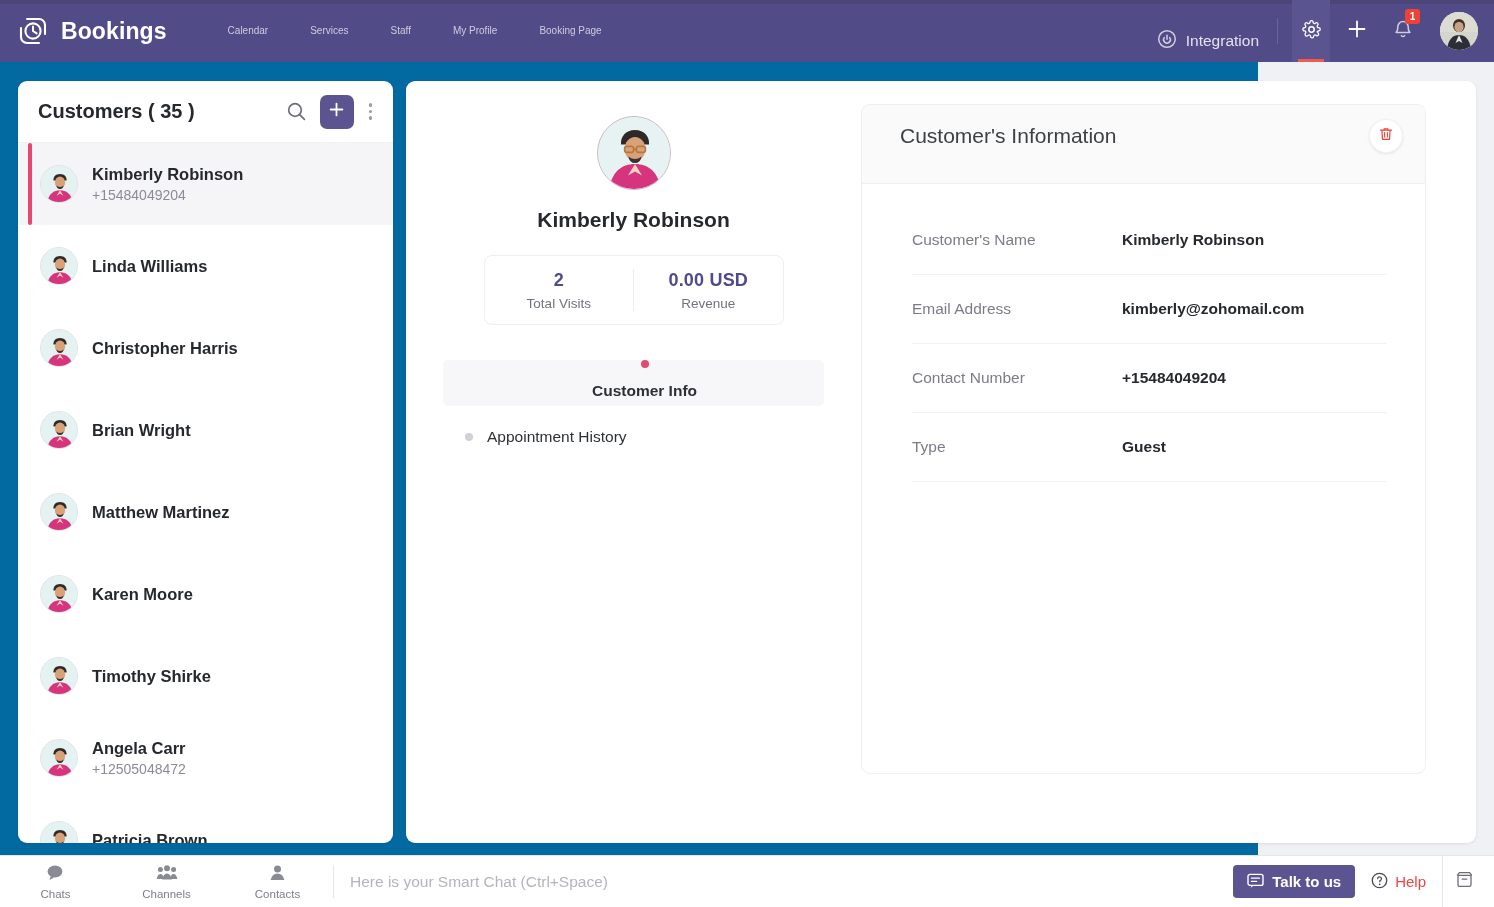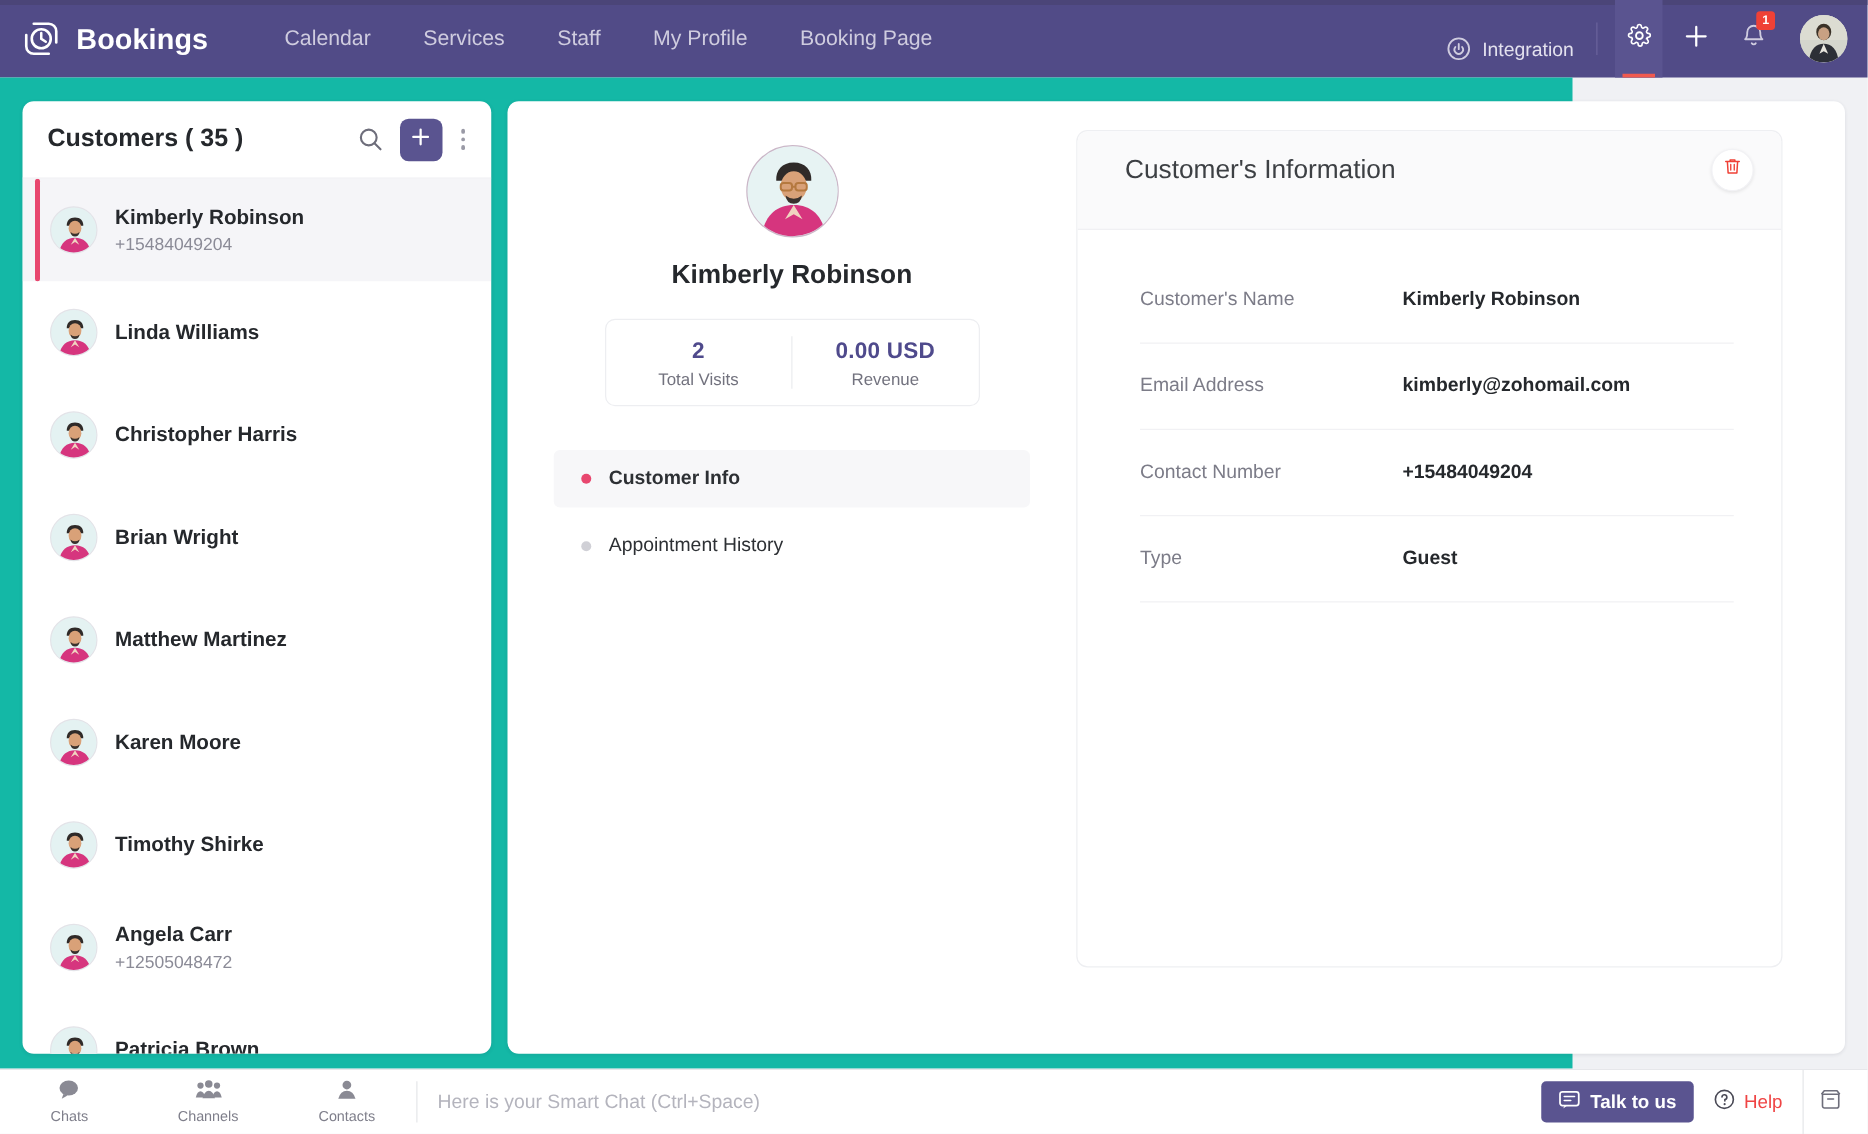--- a/index.html
+++ b/index.html
@@ -21,21 +21,21 @@
     position: absolute; top: 0; left: 0; width: 1494px; height: 4px;
     background: #4b4578;
   }
   .brand { display: flex; align-items: center; gap: 11px; padding-left: 16px; }
   .brand-logo { width: 34px; height: 34px; display:block; }
   .brand-name {
     color: #ffffff; font-size: 23px; font-weight: bold; letter-spacing: .1px;
   }
   .nav-links { display: flex; align-items: center; gap: 0; margin-left: 40px; }
   .nav-link {
-    color: #cfccdf; font-size: 17px; padding: 0 21px; line-height: 62px;
+    color: #cfccdf; font-size: 10px; padding: 0 21px; line-height: 62px;
     cursor: pointer; white-space: nowrap;
   }
   .nav-right {
     margin-left: auto; display: flex; align-items: center; height: 62px;
   }
   .integration {
     display: flex; align-items: center; gap: 9px; color: #e3e1ee;
     font-size: 15.5px; padding-right: 18px; cursor: pointer; margin-top: 20px;
   }
   .vdiv { width: 1px; height: 26px; background: #6a639c; }
@@ -58,21 +58,21 @@
     display: flex; align-items: center; justify-content: center; padding: 0 3px;
   }
   .avatar-photo {
     width: 38px; height: 38px; border-radius: 50%; margin: 0 16px 0 18px;
     overflow: hidden; cursor: pointer; background: #cfd3cb; flex: none;
   }
 
   
   .workspace {
     position: absolute; top: 62px; left: 0; width: 1258px; height: 793px;
-    background: #14b8a6;
+    background: #0369a1;
   }
 
   
   .cust-panel {
     position: absolute; left: 18px; top: 19px;
     width: 375px; height: 762px;
     background: #ffffff; border-radius: 9px;
     box-shadow: 0 1px 3px rgba(40,40,60,.10);
     overflow: hidden;
   }
@@ -135,21 +135,21 @@
   .stat-value { font-size: 18px; font-weight: bold; color: #4f4a8c; letter-spacing: .2px;}
   .stat-label { font-size: 13.5px; color: #72727e; margin-top: 5px; }
   .stat-sep { width: 1px; height: 42px; background: #ecedf0; }
 
   .tabs { margin-top: 35px; width: 381px; }
   .tab-item {
     height: 46px; display: flex; align-items: center; gap: 14px;
     padding-left: 22px; font-size: 15.5px; color: #2d3034; cursor: pointer;
     border-radius: 5px;
   }
-  .tab-item.active { background: #f7f7f9; font-weight: bold; }
+  .tab-item.active { background: #f7f7f9; font-weight: bold; flex-direction: column; }
   .tab-item.active .dot { background: #e8476f; }
   .tab-dot-wrap { width: 8px; display: flex; }
   .dot { width: 8px; height: 8px; border-radius: 50%; background: #d0d0d6; display:block;}
   .tab-spacer { height: 8px; }
 
   
   .info-card {
     position: absolute; left: 455px; top: 23px;
     width: 565px; height: 670px;
     border: 1px solid #eeeff2; border-radius: 9px; background: #fff;

